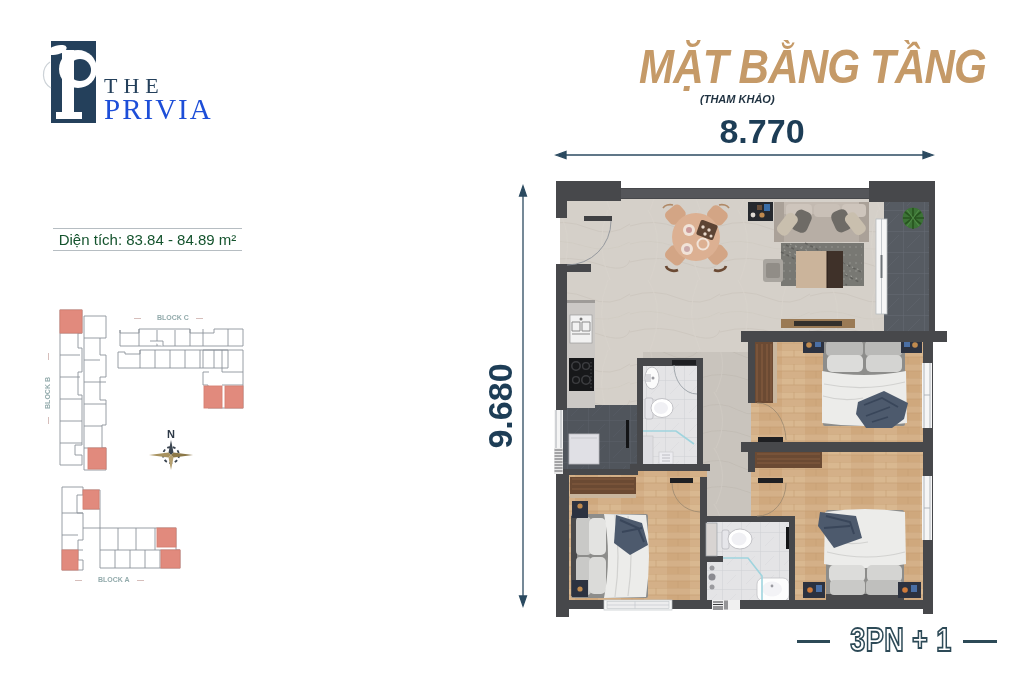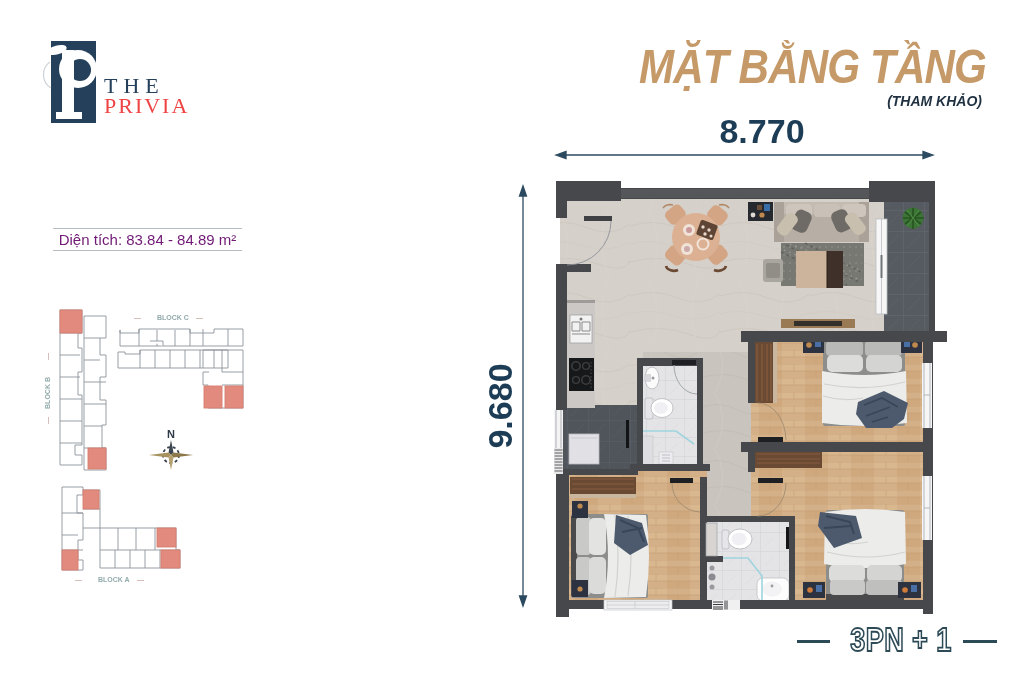--- a/index.html
+++ b/index.html
@@ -17,27 +17,27 @@
     <circle cx="78" cy="69" r="19" fill="#ffffff"></circle>
     <circle cx="80" cy="70" r="11" fill="#24405b"></circle>
     <path d="M62,50 L74,50 L74,112 L82,112 L82,119 L56,119 L56,112 L62,112 Z"></path>
     <ellipse cx="57" cy="50" rx="10" ry="4.5" transform="rotate(-15 57 50)"></ellipse>
   </g>
   <path d="M50,62 A14,15 0 0 0 51,88" fill="none" stroke="#ccd2d7" stroke-width="1.2"></path>
 </svg>
 
 <div class="abs" style="left:104px;top:75px;font-family:'Liberation Serif',serif;color:#24405b;font-size:22px;letter-spacing:6px;line-height:1;">THE</div>
 
-<div class="abs" style="left:104px;top:95px;font-family:'Liberation Serif',serif;color:#ef4444;font-size:22px;letter-spacing:2px;line-height:1;">PRIVIA</div>
-
-<div class="abs" style="left:53px;top:228px;width:189px;height:21px;border-top:1px solid #b6bdc2;border-bottom:1px solid #b6bdc2;color:#701a75;font-size:15px;text-align:center;line-height:22px;">Diện tích: 83.84 - 84.89 m²</div>
+<div class="abs" style="left:104px;top:95px;font-family:'Liberation Serif',serif;color:#1d4ed8;font-size:29px;letter-spacing:2px;line-height:1;">PRIVIA</div>
+
+<div class="abs" style="left:53px;top:228px;width:189px;height:21px;border-top:1px solid #b6bdc2;border-bottom:1px solid #b6bdc2;color:#14532d;font-size:15px;text-align:center;line-height:22px;">Diện tích: 83.84 - 84.89 m²</div>
 
 <div class="abs" style="left:540px;top:38px;width:446px;text-align:right;color:#c59a68;font-size:49px;font-weight:bold;font-style:italic;letter-spacing:-1px;transform:scaleX(0.86);transform-origin:100% 50%;">MẶT BẰNG TẦNG</div>
 
-<div class="abs" style="left:700px;top:93px;width:282px;text-align:right;color:#1f3140;font-size:14px;font-weight:bold;font-style:italic;">(THAM KHẢO)</div>
+<div class="abs" style="left:700px;top:93px;width:282px;text-align:left;color:#1f3140;font-size:11px;font-weight:bold;font-style:italic;">(THAM KHẢO)</div>
 
 <div class="abs" style="left:821px;top:621px;width:160px;text-align:center;color:#ffffff;font-size:33px;font-weight:bold;letter-spacing:0.5px;-webkit-text-stroke:1.8px #2d4a57;transform:scaleX(0.82);transform-origin:50% 50%;">3PN + 1</div>
 
 <div class="abs" style="left:797px;top:640px;width:33px;height:3px;background:#2d4a57;"></div>
 
 <div class="abs" style="left:963px;top:640px;width:34px;height:3px;background:#2d4a57;"></div>
 <svg class="abs" style="left:0;top:0" width="1024" height="689" viewBox="0 0 1024 689">
 <defs>
   <pattern id="wood" width="46" height="14" patternUnits="userSpaceOnUse">
     <rect width="46" height="14" fill="#d4b088"></rect>

